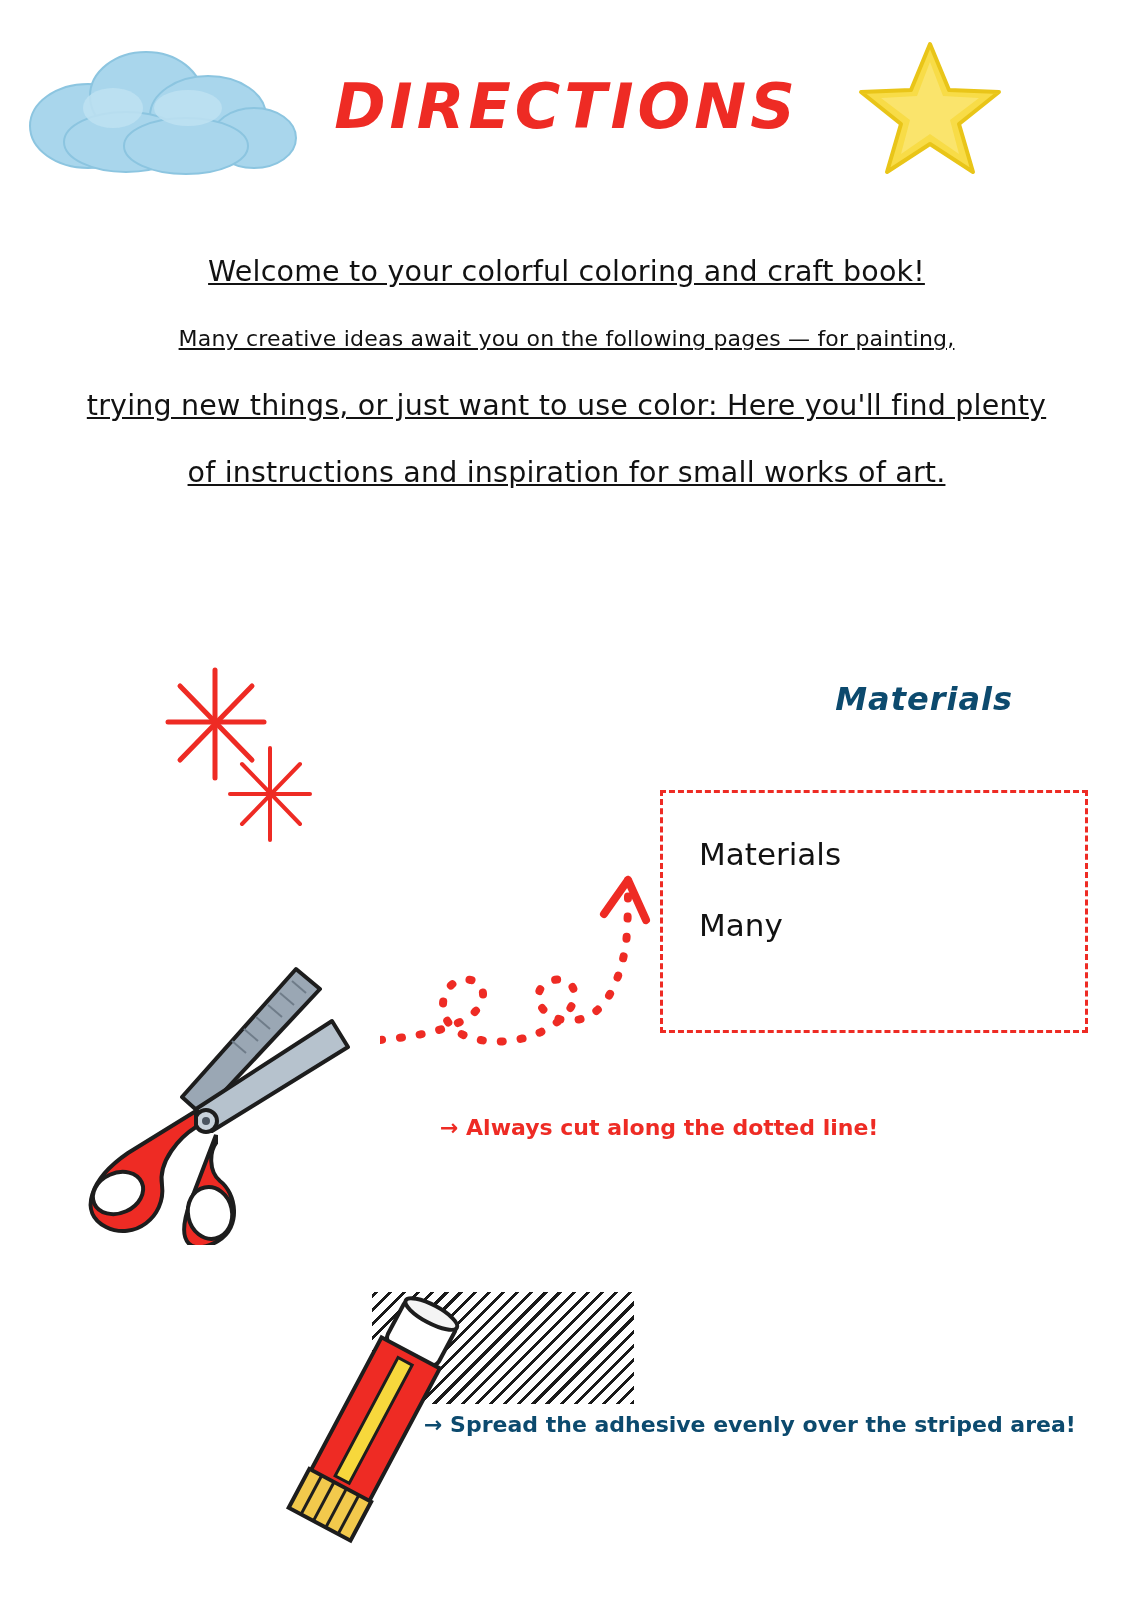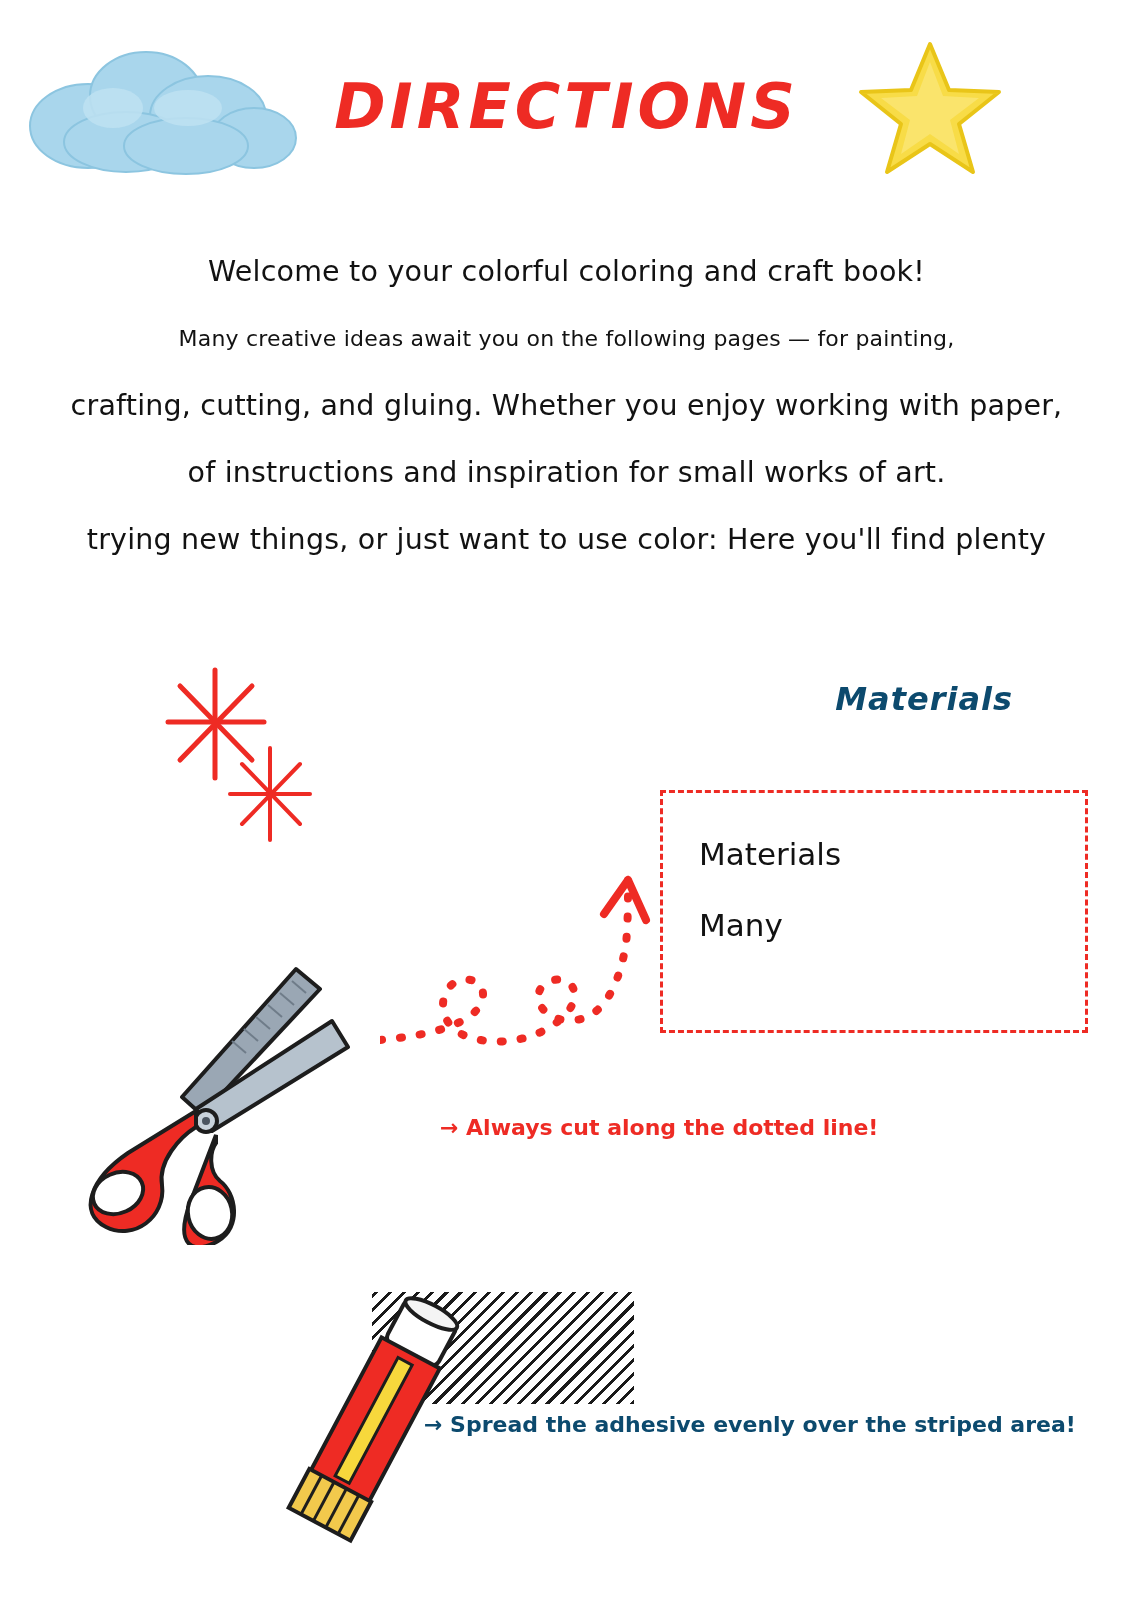--- a/index.html
+++ b/index.html
@@ -56,21 +56,21 @@
     top: 238px;
     left: 8px;
     width: 1117px;
     text-align: center;
     font-family: "DejaVu Sans", sans-serif;
     font-size: 28.5px;
     line-height: 67px;
     color: #121212;
     letter-spacing: 0.2px;
   }
-  .intro .line { display: block; white-space: nowrap; }
+  .intro .line { display: block; white-space: nowrap; text-decoration: underline; }
   .intro .line.l1 { font-size: 28.5px; }
   .intro .line.l2 { font-size: 22px; }
   .intro .line.l3 { font-size: 28.5px; }
   .intro .line.l4 { font-size: 28.5px; }
   .intro .line.l5 { font-size: 28.5px; }
 
   
   .sparkles {
     position: absolute;
     left: 160px;
@@ -197,23 +197,22 @@
       <polygon points="75,24 88,58 124,60 95,82 104,116 75,96 46,116 55,82 26,60 62,58" fill="#fbe77c" opacity="0.7"></polygon>
     </svg>
   </div>
 
   <div class="page-title">Directions</div>
 </div>
 
 <div class="intro">
   <span class="line l1">Welcome to your colorful coloring and craft book!</span>
   <span class="line l2">Many creative ideas await you on the following pages — for painting,</span>
-  <span class="line l3">crafting, cutting, and gluing. Whether you enjoy working with paper,</span>
+  <span class="line l4">trying new things, or just want to use color: Here you'll find plenty</span>
   <span class="line l5">of instructions and inspiration for small works of art.</span>
-  <span class="line l4">trying new things, or just want to use color: Here you'll find plenty</span>
 </div>
 
 <div class="sparkles">
   <svg viewBox="0 0 180 200" width="180" height="200">
     <g stroke="#ee2b24" stroke-width="5" stroke-linecap="round" fill="none">
       <line x1="55" y1="10" x2="55" y2="118"></line>
       <line x1="8" y1="62" x2="104" y2="62"></line>
       <line x1="20" y1="26" x2="92" y2="100"></line>
       <line x1="92" y1="26" x2="20" y2="100"></line>
     </g>

